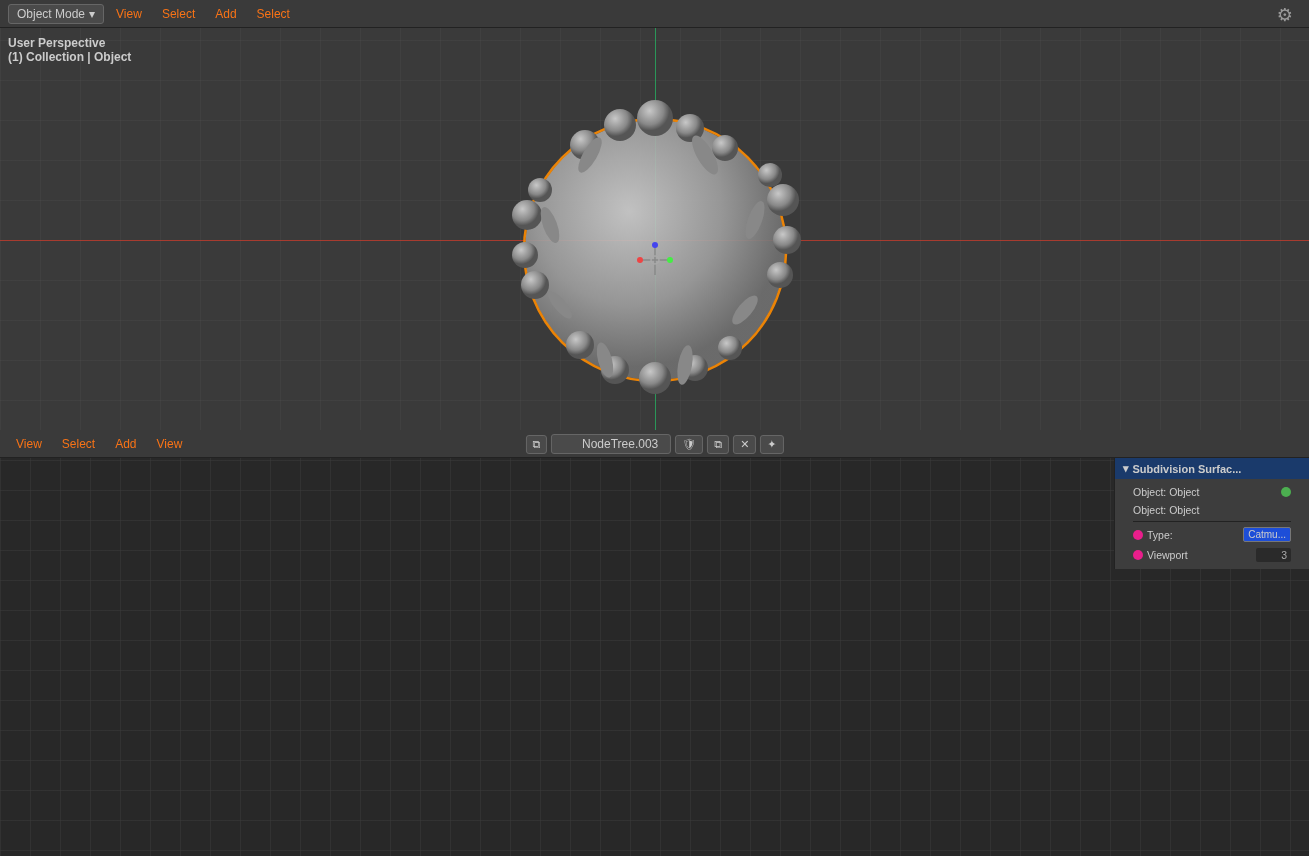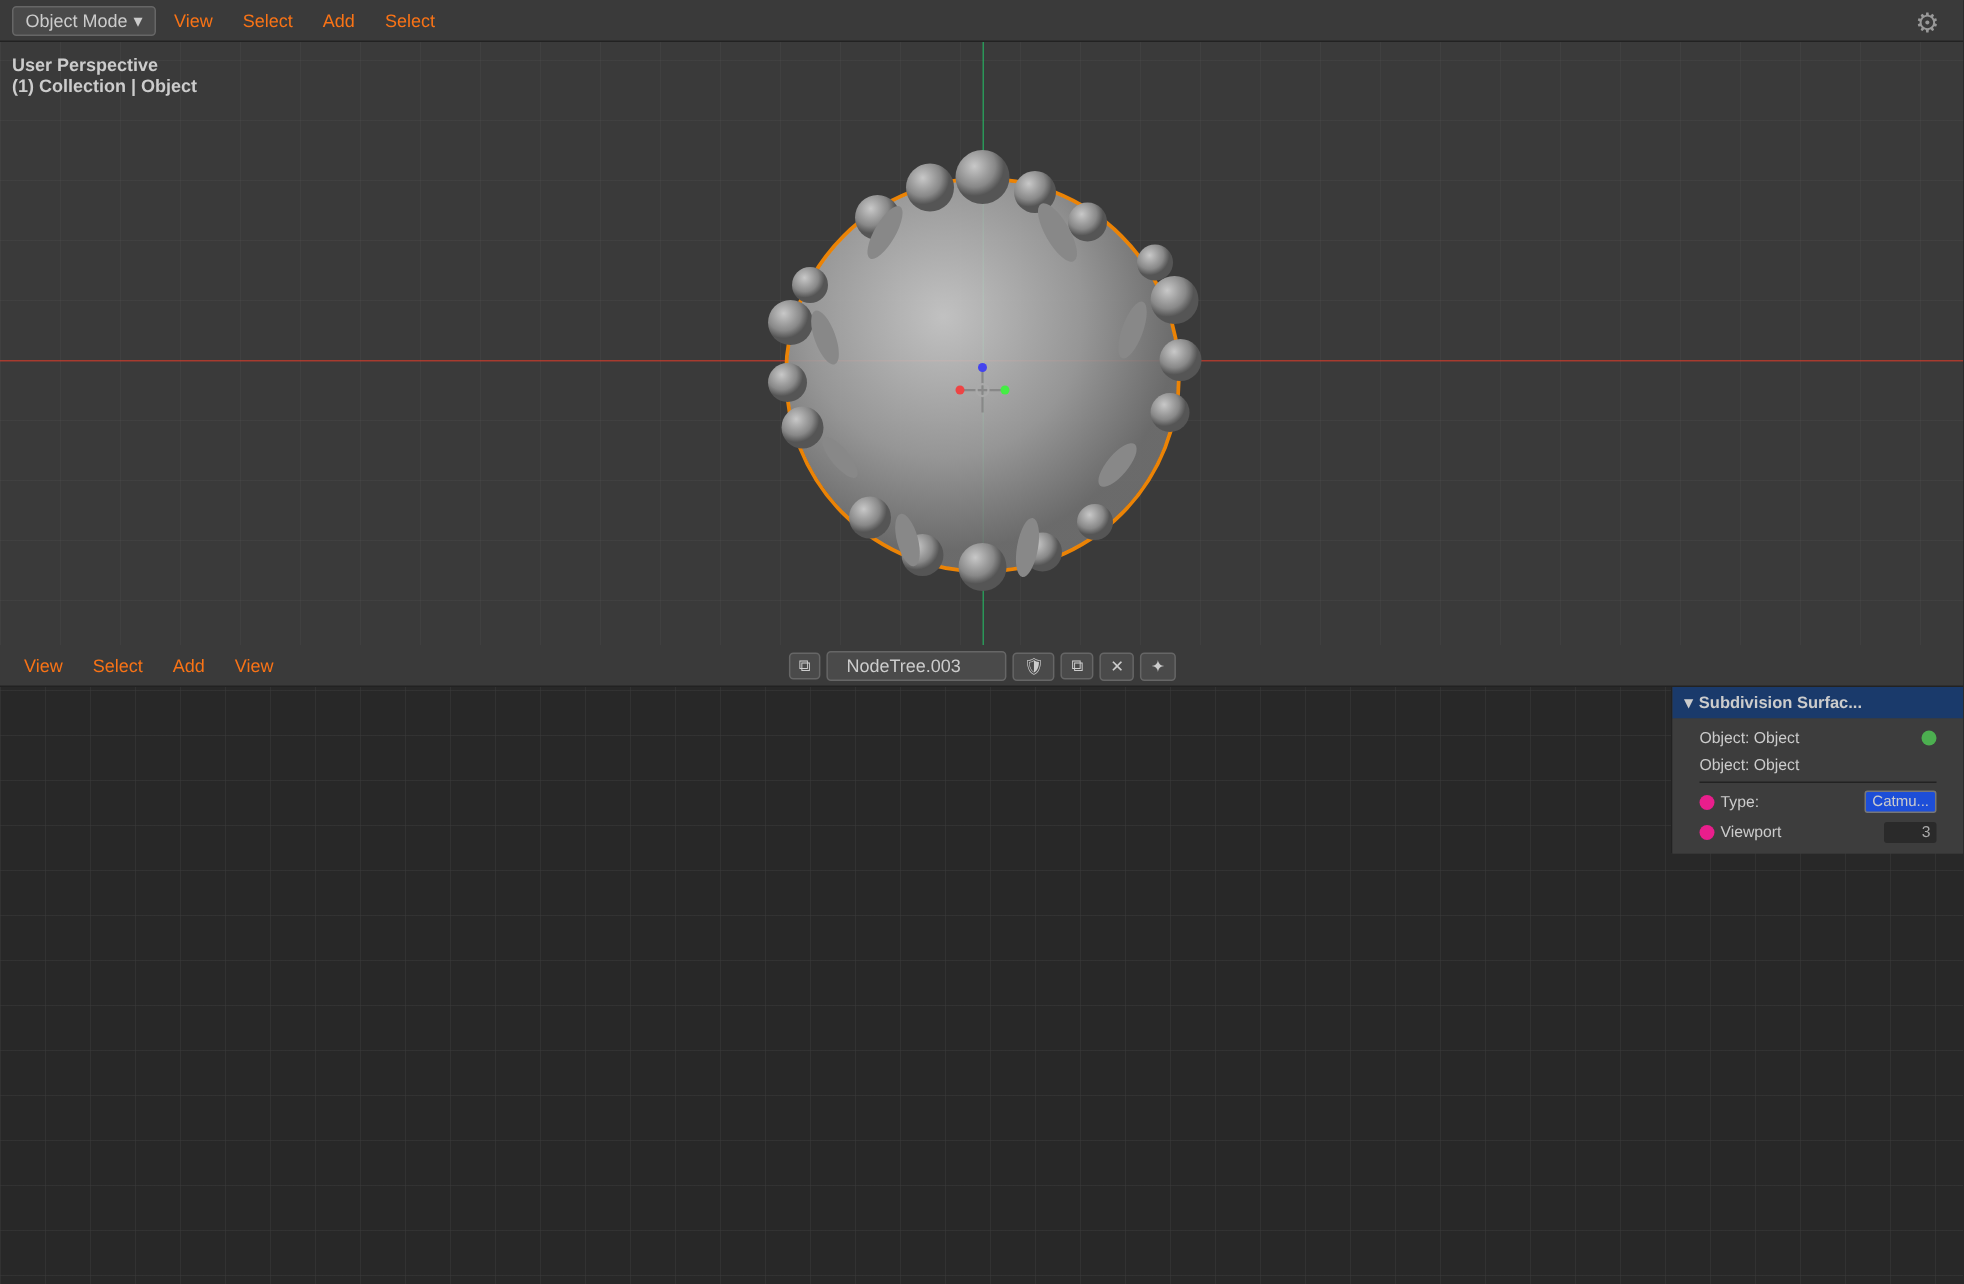--- a/index.html
+++ b/index.html
@@ -163,21 +163,21 @@
     }
 
     .nodetree-name {
       background: #4a4a4a;
       border: 1px solid #666;
       border-radius: 3px;
       padding: 2px 12px;
       color: #ccc;
       font-size: 12px;
       min-width: 120px;
-      text-align: left;
+      text-align: right;
     }
 
     .node-socket {
       width: 10px;
       height: 10px;
       border-radius: 50%;
       display: inline-block;
       flex-shrink: 0;
     }
 

